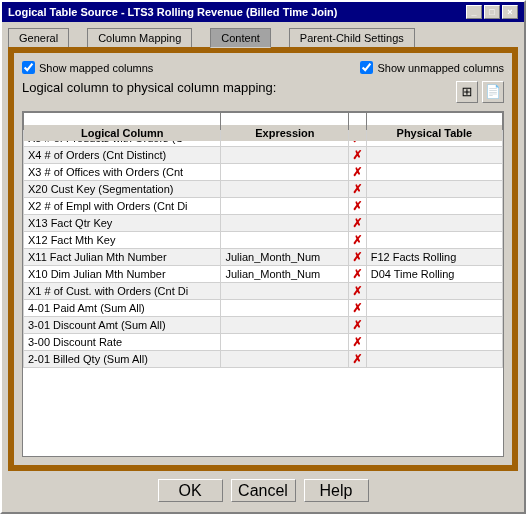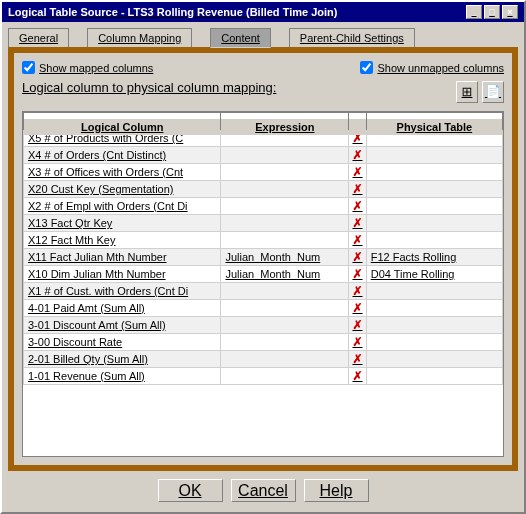--- a/index.html
+++ b/index.html
@@ -11,21 +11,20 @@
     .window {
       width: 526px;
       height: 514px;
       border: 2px solid #808080;
       border-top-color: #fff;
       border-left-color: #fff;
       background: #d4d0c8;
       display: flex;
       flex-direction: column;
       box-shadow: 1px 1px 0 #000;
-      text-decoration: underline;
     }
     .title-bar {
       background: #000080;
       color: #fff;
       padding: 3px 6px;
       font-size: 11px;
       font-weight: bold;
       display: flex;
       justify-content: space-between;
       align-items: center;
@@ -132,21 +131,21 @@
       border-collapse: collapse;
       font-size: 11px;
     }
     thead th {
       background: #d4d0c8;
       border: 1px solid #808080;
       padding: 2px 4px;
       font-weight: bold;
       text-align: center;
       position: sticky;
-      top: 6px;
+      top: 12px;
     }
     tbody tr {
       height: 17px;
     }
     tbody tr:nth-child(even) {
       background: #f0f0f0;
     }
     tbody td {
       border: 1px solid #d0d0d0;
       padding: 1px 4px;
@@ -329,26 +328,20 @@
                 <td class="col-expr"></td>
                 <td class="icon-cell col-x"><span class="x-icon">✗</span></td>
                 <td class="col-physical"></td>
               </tr>
               <tr>
                 <td class="col-logical">2-01  Billed Qty  (Sum All)</td>
                 <td class="col-expr"></td>
                 <td class="icon-cell col-x"><span class="x-icon">✗</span></td>
                 <td class="col-physical"></td>
               </tr>
-              <tr>
-                <td class="col-logical">1-01  Revenue  (Sum All)</td>
-                <td class="col-expr"></td>
-                <td class="icon-cell col-x"><span class="x-icon">✗</span></td>
-                <td class="col-physical"></td>
-              </tr>
             </tbody>
         </table>
       </div>
     </div>
 
     <div class="bottom-bar">
       <button class="btn">OK</button>
       <button class="btn">Cancel</button>
       <button class="btn">Help</button>
     </div>

